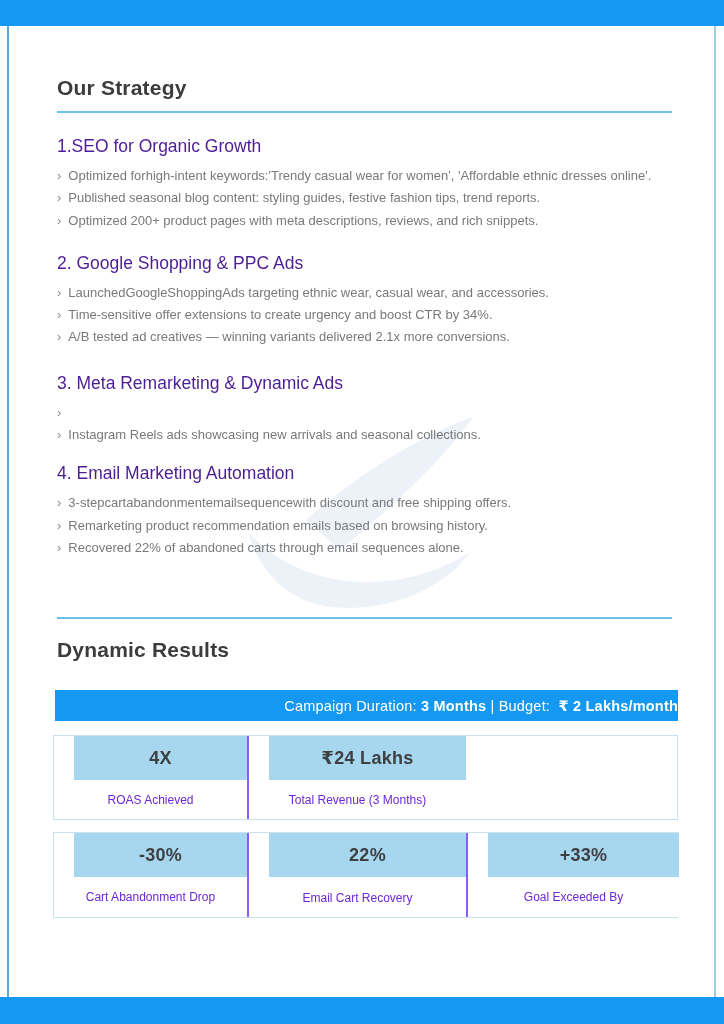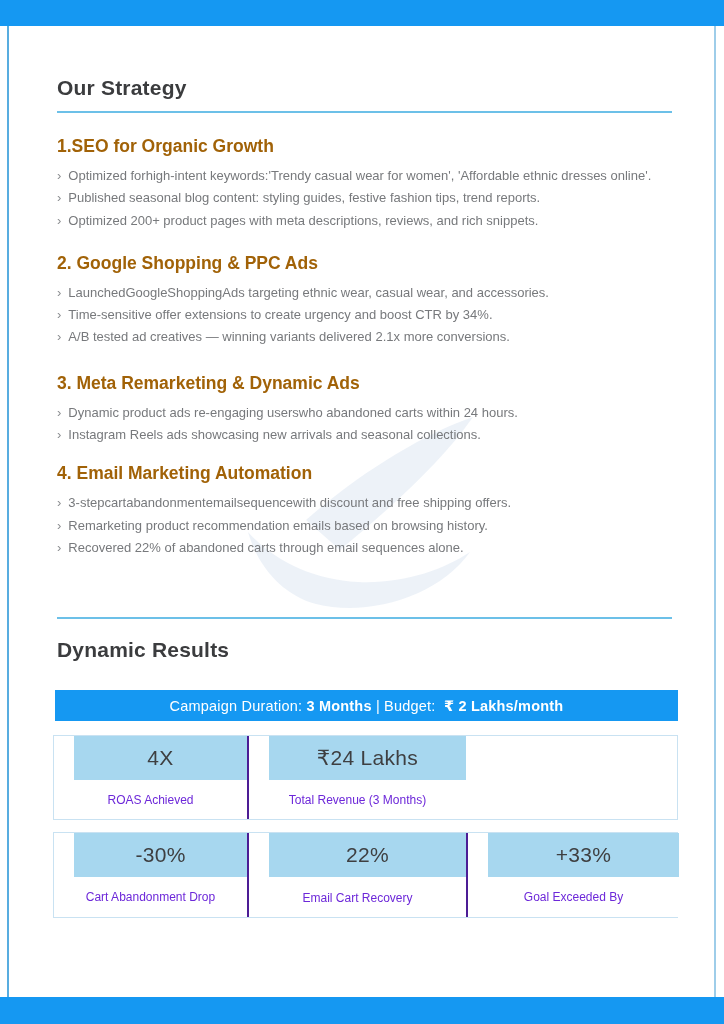--- a/index.html
+++ b/index.html
@@ -26,58 +26,58 @@
 
   h1.doc-title {
     font-size:21px; line-height:25px; font-weight:bold;
     color:#3b3c3e; letter-spacing:.2px;
   }
   .rule { height:2px; background:#6cc0e8; width:615px; }
   .rule-1 { margin-top:11px; }
   .rule-2 { margin-top:58px; }
 
   .sec-heading {
-    font-size:17.5px; line-height:22px; font-weight:bold; color:#a16207;
+    font-size:17.5px; line-height:22px; font-weight:normal; color:#4c1d95;
   }
   .sec-1 { margin-top:22px; }
   .sec-2 { margin-top:20px; }
   .sec-3 { margin-top:23px; }
   .sec-4 { margin-top:16px; }
 
   ul.bullets { list-style:none; margin-top:8px; }
   ul.bullets li {
     font-size:13px; line-height:22.3px; color:#77797c;
     display:flex; align-items:baseline;
   }
   ul.bullets .marker { margin-right:7px; color:#8a8c8f; flex:0 0 auto; }
 
   h1.results-title { margin-top:18px; }
 
   .banner {
     margin-top:28px; margin-left:-2px;
     width:623px; height:31px; background:#1598f2;
-    display:flex; align-items:center; justify-content:center;
+    display:flex; align-items:center; justify-content:flex-end;
     color:#ffffff; font-size:14.5px; letter-spacing:.2px;
   }
   .banner .b { font-weight:bold; }
   .banner span { white-space:pre; }
 
   .stats-row {
     margin-left:-4px; width:625px;
     display:grid; grid-template-columns:193px 219px 213px;
     border:1px solid #c9e2f2;
   }
   .stats-row-1 { margin-top:14px; height:85px; }
   .stats-row-2 { margin-top:12px; height:86px; }
   .stat-cell { display:flex; flex-direction:column; }
-  .stat-cell + .stat-cell { border-left:2px solid #4c1d95; }
+  .stat-cell + .stat-cell { border-left:2px solid #8b5cf6; }
   .stat-top {
     height:44px; background:#a7d7ef; flex:0 0 auto;
     display:flex; align-items:center; justify-content:center;
-    font-size:21px; font-weight:normal; color:#3e3f41; letter-spacing:.3px;margin-left:20px;
+    font-size:18px; font-weight:bold; color:#3e3f41; letter-spacing:.3px;margin-left:20px;
   }
   .stat-bottom {
     flex:1 1 auto; background:#ffffff;
     display:flex; align-items:center; justify-content:center;
     font-size:12px; color:#6d28d9;
   }
   .stats-row-2 .cell-2 .stat-bottom { align-items:flex-end; padding-bottom:12px; }
 </style>
 </head>
 <body>
@@ -133,21 +133,20 @@
             <span>A/B tested ad creatives — winning variants delivered 2.1x more conversions.</span>
           </li>
       </ul>
     </section>
 
     <section>
       <h2 class="sec-heading sec-3">3. Meta Remarketing &amp; Dynamic Ads</h2>
       <ul class="bullets">
         <li>
             <span class="marker">›</span>
-            <span>Dynamic product ads re-engaging userswho abandoned carts within 24 hours.</span>
           </li>
         <li>
             <span class="marker">›</span>
             <span>Instagram Reels ads showcasing new arrivals and seasonal collections.</span>
           </li>
       </ul>
     </section>
 
     <section>
       <h2 class="sec-heading sec-4">4. Email Marketing Automation</h2>

